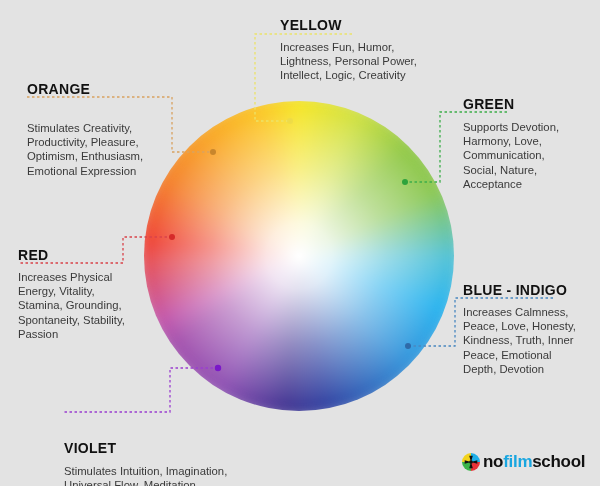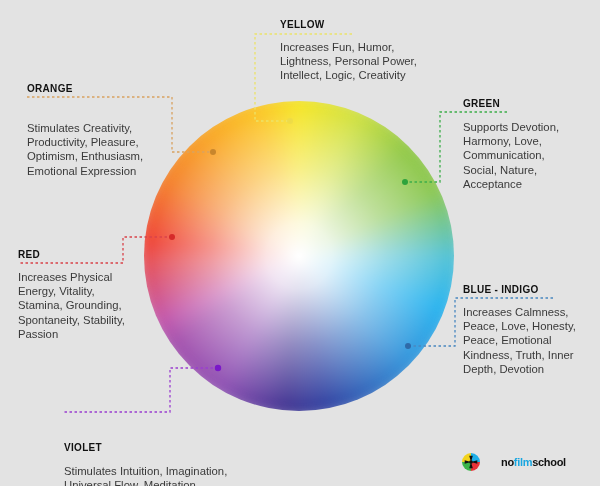--- a/index.html
+++ b/index.html
@@ -43,35 +43,35 @@
     background: radial-gradient(circle at 50% 50%,
       rgba(255,255,255,1) 0%,
       rgba(255,255,255,0.85) 15%,
       rgba(255,255,255,0.45) 40%,
       rgba(255,255,255,0.0) 72%);
   }
   .label {
     position:absolute;
   }
   .label .title {
-    font-weight:bold; font-size:10px; color:#111; letter-spacing:0.3px;
+    font-weight:bold; font-size:14px; color:#111; letter-spacing:0.3px;
     margin:0; line-height:14px;
   }
   .label .body {
     font-size:11.3px; line-height:14.2px; color:#3a3a3a; margin-top:8px;
   }
   .label .body span { display:block; white-space:nowrap; }
   svg.lines { position:absolute; left:0; top:0; }
   .logo {
     position:absolute; left:462px; top:452px; height:20px;
     display:flex; align-items:center;
   }
   .logo .mark { width:18px; height:18px; margin-right:3px; }
   .logo .word {
-    font-weight:bold; font-size:11px; letter-spacing:-0.3px; color:#111;margin-left:18px;
+    font-weight:bold; font-size:17px; letter-spacing:-0.3px; color:#111;
   }
   .logo .word .accent { color:#19a6e0; }
 </style>
 </head>
 <body>
 
 <div class="wheel">
   <div class="hue"></div>
   <div class="center"></div>
 </div>
@@ -148,22 +148,22 @@
     <span>Spontaneity, Stability,</span>
     <span>Passion</span>
   </div>
 </div>
 
 <div class="label" style="left:463px; top:283px;">
   <div class="title">BLUE - INDIGO</div>
   <div class="body" style="">
     <span>Increases Calmness,</span>
     <span>Peace, Love, Honesty,</span>
+    <span>Kindness, Truth, Inner</span>
     <span>Peace, Emotional</span>
-    <span>Kindness, Truth, Inner</span>
     <span>Depth, Devotion</span>
   </div>
 </div>
 
 <div class="label" style="left:64px; top:397px;margin-top:44px;">
   <div class="title">VIOLET</div>
   <div class="body" style="margin-top:9px;">
     <span>Stimulates Intuition, Imagination,</span>
     <span>Universal Flow, Meditation,</span>
     <span>Artistic Qualities</span>

